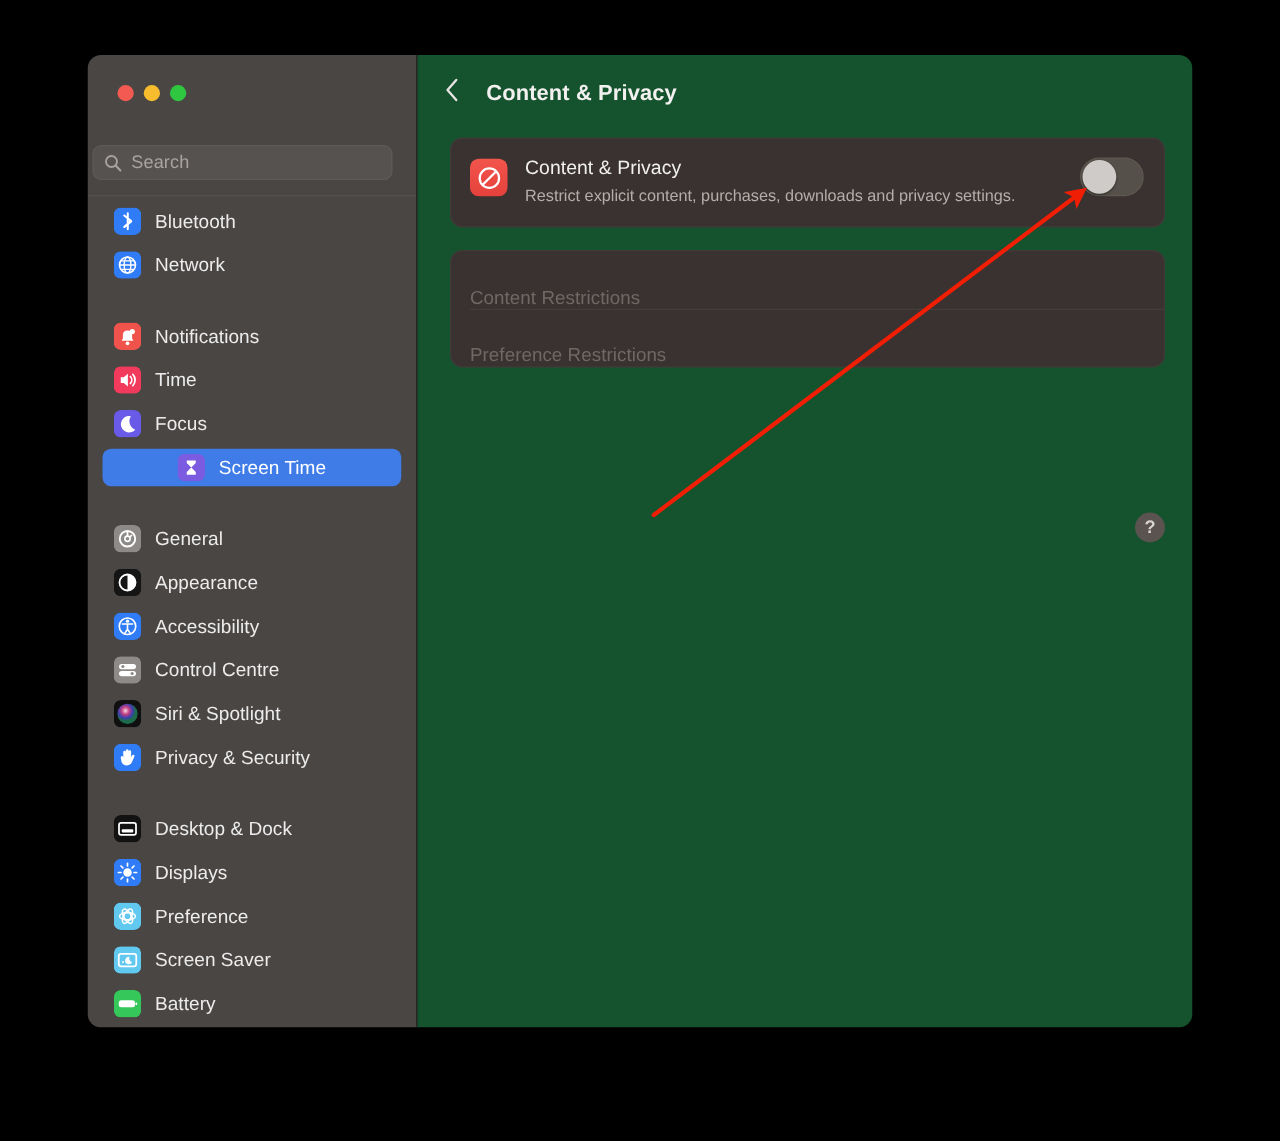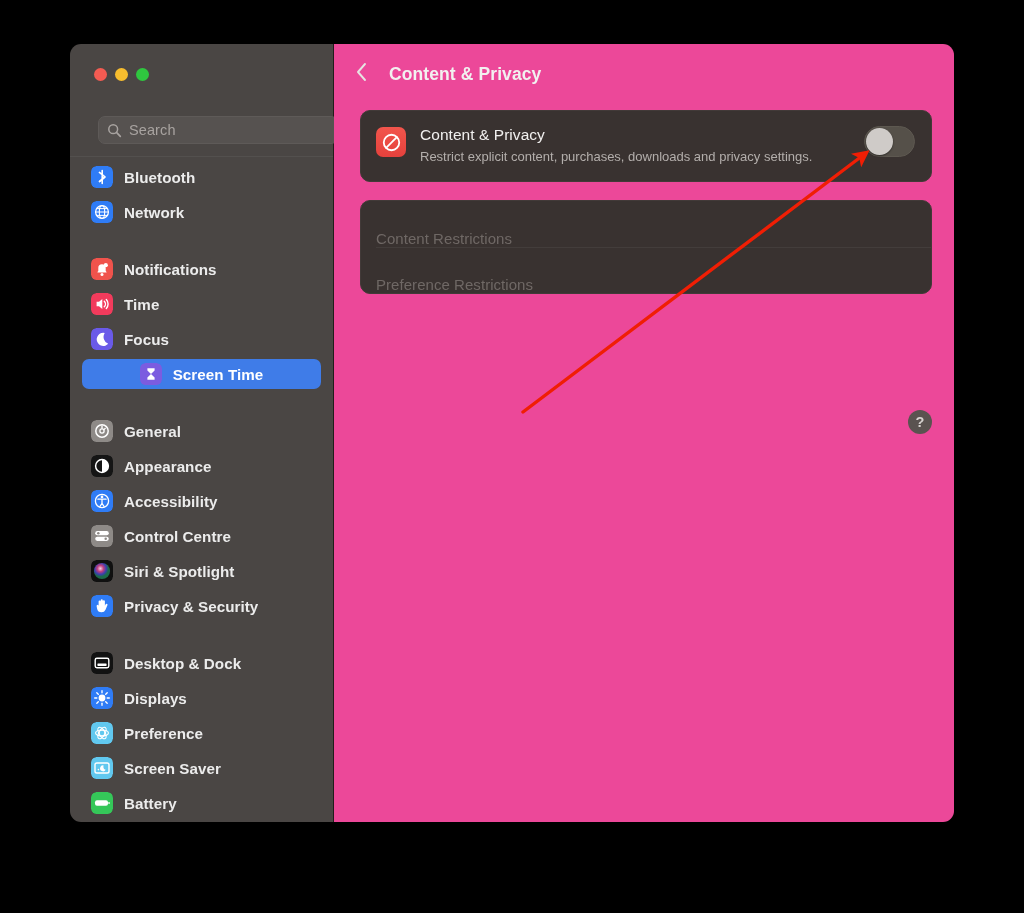--- a/index.html
+++ b/index.html
@@ -42,21 +42,21 @@
     display: flex;
     gap: 8px;
   }
   .tl { width: 13px; height: 13px; border-radius: 50%; }
   .tl-red    { background: #f35b52; }
   .tl-yellow { background: #f7bd2e; }
   .tl-green  { background: #2fc73f; }
 
   #search-wrap {
     position: absolute;
-    left: 28px;
+    left: 4px;
     top: 72px;
     width: 240px;
     height: 28px;
   }
   #search-field {
     width: 100%;
     height: 100%;
     background: #565250;
     border: 1px solid #5e5a58;
     border-radius: 7px;
@@ -93,21 +93,20 @@
   .nav-gap { height: 22px; }
 
   .nav-item {
     height: 30px;
     display: flex;
     align-items: center;
     gap: 11px;
     padding: 0 9px;
     border-radius: 7px;
     margin-bottom: 5px;
-    font-weight: bold;
   }
   .nav-item.selected { background: #3f7ce8; justify-content: center; }
   .nav-label {
     font-size: 15.2px;
     color: #ececec;
     letter-spacing: 0.05px;
     white-space: nowrap;
   }
   .nav-item.selected .nav-label { color: #ffffff; }
 
@@ -119,21 +118,21 @@
     display: flex;
     align-items: center;
     justify-content: center;
     overflow: hidden;
     position: relative;
   }
 
   
   #main {
     flex: 1;
-    background: #ec4899;
+    background: #14532d;
     position: relative;
   }
 
   #main-header {
     height: 60px;
     display: flex;
     align-items: center;
     padding-left: 19px;
     gap: 18px;
   }

